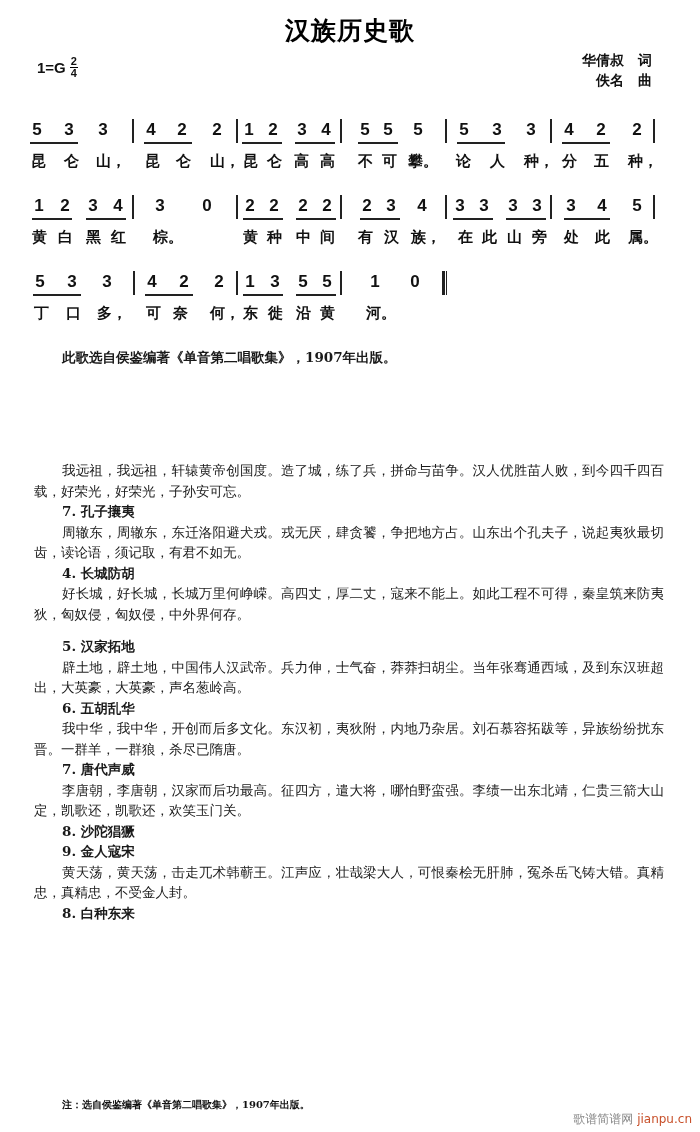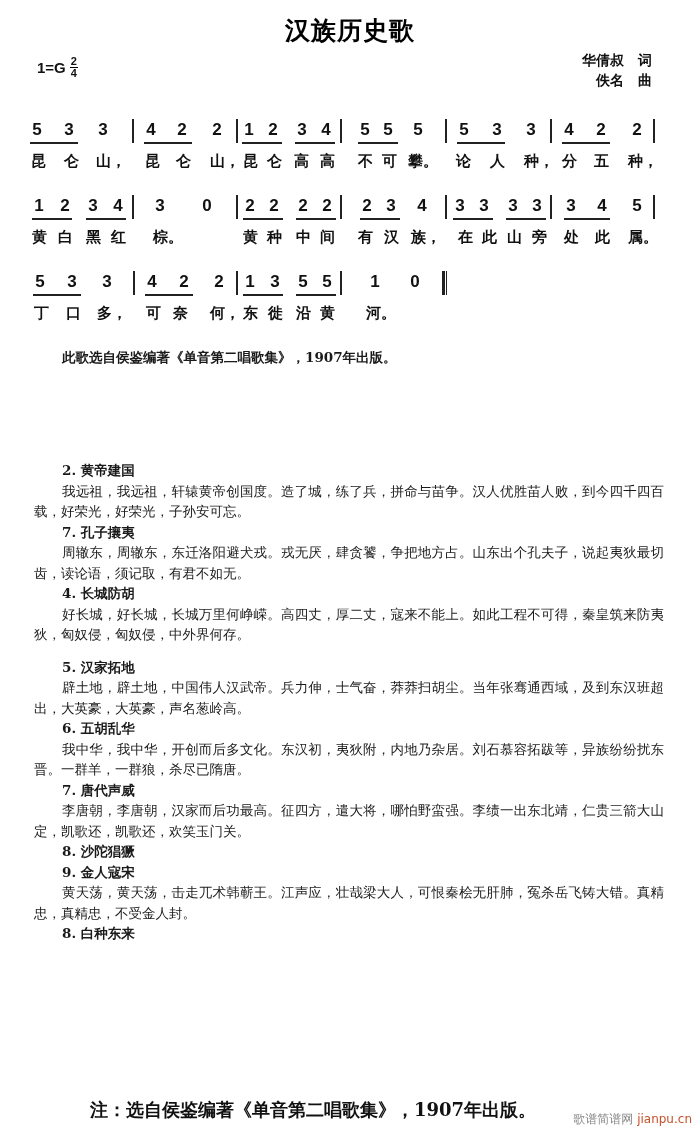--- a/index.html
+++ b/index.html
@@ -19,21 +19,21 @@
   .bar { position: absolute; width: 2px; background: #222; top: 7px; height: 24px; }
   .bar.end { width: 3px; }
   .lyrics { left: 0; width: 700px; height: 30px; }
   .ly { position: absolute; font-family: "DejaVu Sans", sans-serif; font-weight: bold; font-size: 15px; top: 0; }
 
   .para { left: 34px; width: 630px; font-family: "DejaVu Serif", serif; font-size: 13.5px; line-height: 20px; font-weight: bold; color: #1a1a1a; }
   .para p { margin: 0; text-indent: 28px; text-align: justify; }
   .verse { left: 34px; width: 630px; font-family: "DejaVu Serif", serif; font-size: 13.5px; line-height: 20.5px; color: #1a1a1a; }
   .verse .vt { padding-left: 28px; font-weight: bold; }
   .verse .vb { text-indent: 28px; text-align: justify; margin: 0; }
-  .foot { left: 62px; top: 1098px; font-family: "DejaVu Serif", serif; font-weight: bold; font-size: 18px; margin-left: 28px; }
+  .foot { left: 62px; top: 1098px; font-family: "DejaVu Serif", serif; font-weight: bold; font-size: 10px; }
   .watermark { right: 8px; top: 1111px; font-size: 12px; font-family: "DejaVu Sans", sans-serif; color: #888; }
   .watermark .site { color: #c8502a; margin-left: 4px; }
 </style>
 </head>
 <body>
 
 <div class="abs title">汉族历史歌</div>
 
 <div class="abs key">
   <span>1=G</span>
@@ -203,21 +203,20 @@
   <span class="ly" style="left:296px">沿</span>
   <span class="ly" style="left:320px">黄</span>
   <span class="ly" style="left:366px">河。</span>
 </div>
 
 <div class="abs para" style="top:347px">
   <p>此歌选自侯鉴编著《单音第二唱歌集》，1907年出版。</p>
 </div>
 
 <div class="abs verse" style="top:460px">
-  <div class="vt">2. 黄帝建国</div>
   <p class="vb">我远祖，我远祖，轩辕黄帝创国度。造了城，练了兵，拼命与苗争。汉人优胜苗人败，到今四千四百载，好荣光，好荣光，子孙安可忘。</p>
   <div class="vt">7. 孔子攘夷</div>
   <p class="vb">周辙东，周辙东，东迁洛阳避犬戎。戎无厌，肆贪饕，争把地方占。山东出个孔夫子，说起夷狄最切齿，读论语，须记取，有君不如无。</p>
   <div class="vt">4. 长城防胡</div>
   <p class="vb">好长城，好长城，长城万里何峥嵘。高四丈，厚二丈，寇来不能上。如此工程不可得，秦皇筑来防夷狄，匈奴侵，匈奴侵，中外界何存。</p>
   <div class="vt" style="margin-top:12px">5. 汉家拓地</div>
   <p class="vb">辟土地，辟土地，中国伟人汉武帝。兵力伸，士气奋，莽莽扫胡尘。当年张骞通西域，及到东汉班超出，大英豪，大英豪，声名葱岭高。</p>
   <div class="vt">6. 五胡乱华</div>
   <p class="vb">我中华，我中华，开创而后多文化。东汉初，夷狄附，内地乃杂居。刘石慕容拓跋等，异族纷纷扰东晋。一群羊，一群狼，杀尽已隋唐。</p>
   <div class="vt">7. 唐代声威</div>

